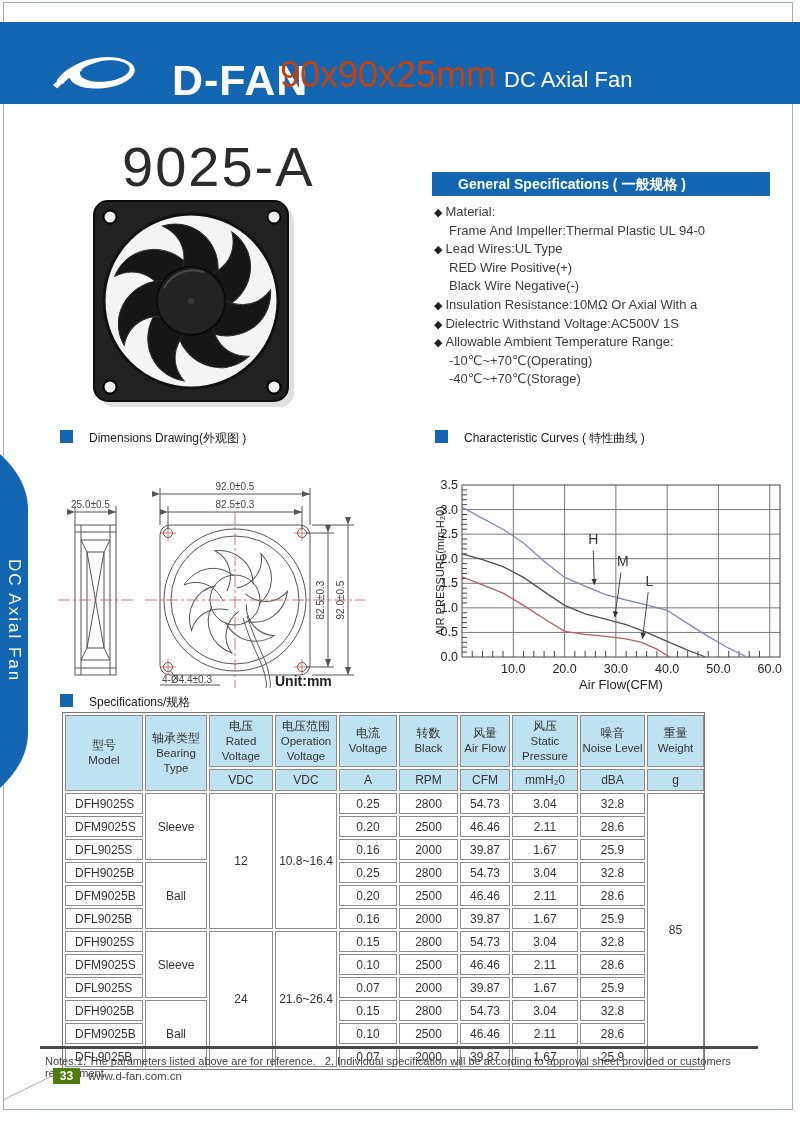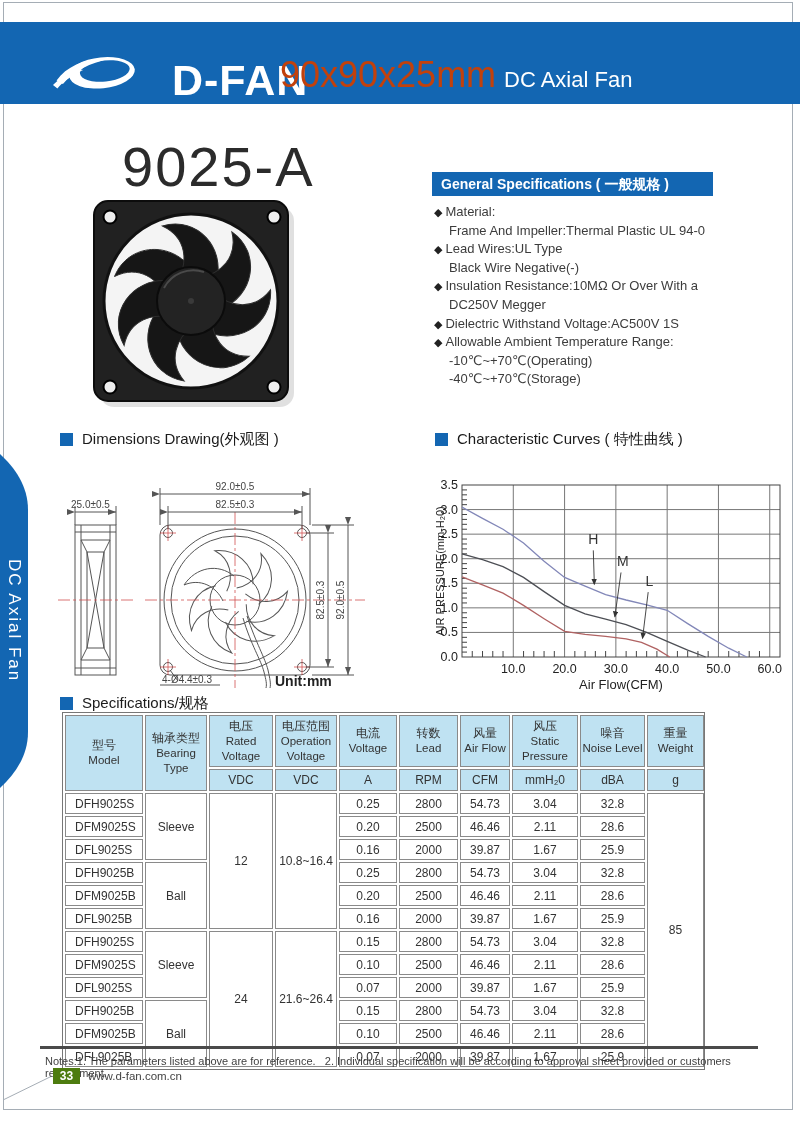--- a/index.html
+++ b/index.html
@@ -26,28 +26,28 @@
   .brand-text{left:136px;top:56px;font-size:43px;font-weight:bold;color:#fff;letter-spacing:1px;margin-left:36px;}
   .hdr-title{left:280px;top:54px;font-size:36px;color:#c2410c;}
   .hdr-sub{left:504px;top:67px;font-size:22px;color:#fff;}
   
   .side-tab-wrap{left:0;top:448px;width:30px;height:346px;}
   .side-tab-label{left:0;top:448px;width:28px;height:346px;display:flex;align-items:center;justify-content:center;}
   .side-tab-label span{writing-mode:vertical-rl;color:#fff;font-size:17px;letter-spacing:2px;}
   
   .model-title{left:122px;top:134px;font-size:56px;color:#2b2b2b;letter-spacing:2px;}
   
-  .gs-header{left:432px;top:172px;width:281px;height:24px;background:var(--brand-blue);
-    color:#fff;font-size:14px;font-weight:bold;line-height:24px;padding-left:9px;box-sizing:border-box;}
+  .gs-header{left:432px;top:172px;width:338px;height:24px;background:var(--brand-blue);
+    color:#fff;font-size:14px;font-weight:bold;line-height:24px;padding-left:26px;box-sizing:border-box;}
   .gs-list{left:434px;top:203px;width:350px;font-size:13px;line-height:18.6px;color:#3c3c3c;}
   .gs-line{padding-left:15px;}
   .gs-line.b{padding-left:0;}
   .gs-line.b::before{content:"◆";font-size:11px;margin-right:3px;color:#222;}
   
-  .sec-title{font-size:15px;color:#1b1b1b;display:flex;align-items:center;gap:9px;}
+  .sec-title{font-size:12px;color:#1b1b1b;display:flex;gap:16px;}
   .sec-sq{width:13px;height:13px;background:var(--brand-blue);flex:0 0 auto;}
   
   .dim-txt{font-size:10px;fill:#444;}
   .unit-txt{font-size:14px;font-weight:bold;fill:#222;}
   .tick{font-size:12.5px;fill:#222;}
   .ax-title{font-size:13px;fill:#222;}
   .ay-title{font-size:11px;fill:#222;}
   .ann{font-size:14px;fill:#333;}
   .grid{stroke:#777;stroke-width:1;}
   .axis{stroke:#444;stroke-width:1;fill:none;}
@@ -124,23 +124,23 @@
   <circle cx="182" cy="19" r="6.5" fill="#ededed" stroke="#000" stroke-width="2"></circle>
   <circle cx="18" cy="189" r="6.5" fill="#ededed" stroke="#000" stroke-width="2"></circle>
   <circle cx="182" cy="189" r="6.5" fill="#ededed" stroke="#000" stroke-width="2"></circle>
 </svg>
 
 <div class="abs gs-header">General Specifications ( 一般规格 )</div>
 <div class="abs gs-list">
     <div class="gs-line b">Material:</div>
     <div class="gs-line">Frame And Impeller:Thermal Plastic UL 94-0</div>
     <div class="gs-line b">Lead Wires:UL Type</div>
+    <div class="gs-line">RED Wire Positive(+)</div>
     <div class="gs-line">Black Wire Negative(-)</div>
-    <div class="gs-line b">Insulation Resistance:10MΩ Or Over With a</div>
-    <div class="gs-line">DC250V Megger</div>
+    <div class="gs-line b">Insulation Resistance:10MΩ Or Axial With a</div>
     <div class="gs-line b">Dielectric Withstand Voltage:AC500V 1S</div>
     <div class="gs-line b">Allowable Ambient Temperature Range:</div>
     <div class="gs-line">-10℃~+70℃(Operating)</div>
     <div class="gs-line">-40℃~+70℃(Storage)</div>
   </div>
 
 <div class="abs sec-title" style="left:60px;top:430px;">
   <span class="sec-sq"></span>
   <span>Dimensions Drawing(外观图 )</span>
 </div>
@@ -369,21 +369,21 @@
           <th>
             <div class="th-zh">电压范围</div>
             <div class="th-en">Operation Voltage</div>
           </th>
           <th>
             <div class="th-zh">电流</div>
             <div class="th-en">Voltage</div>
           </th>
           <th>
             <div class="th-zh">转数</div>
-            <div class="th-en">Lead</div>
+            <div class="th-en">Black</div>
           </th>
           <th>
             <div class="th-zh">风量</div>
             <div class="th-en">Air Flow</div>
           </th>
           <th>
             <div class="th-zh">风压</div>
             <div class="th-en">Static Pressure</div>
           </th>
           <th>

